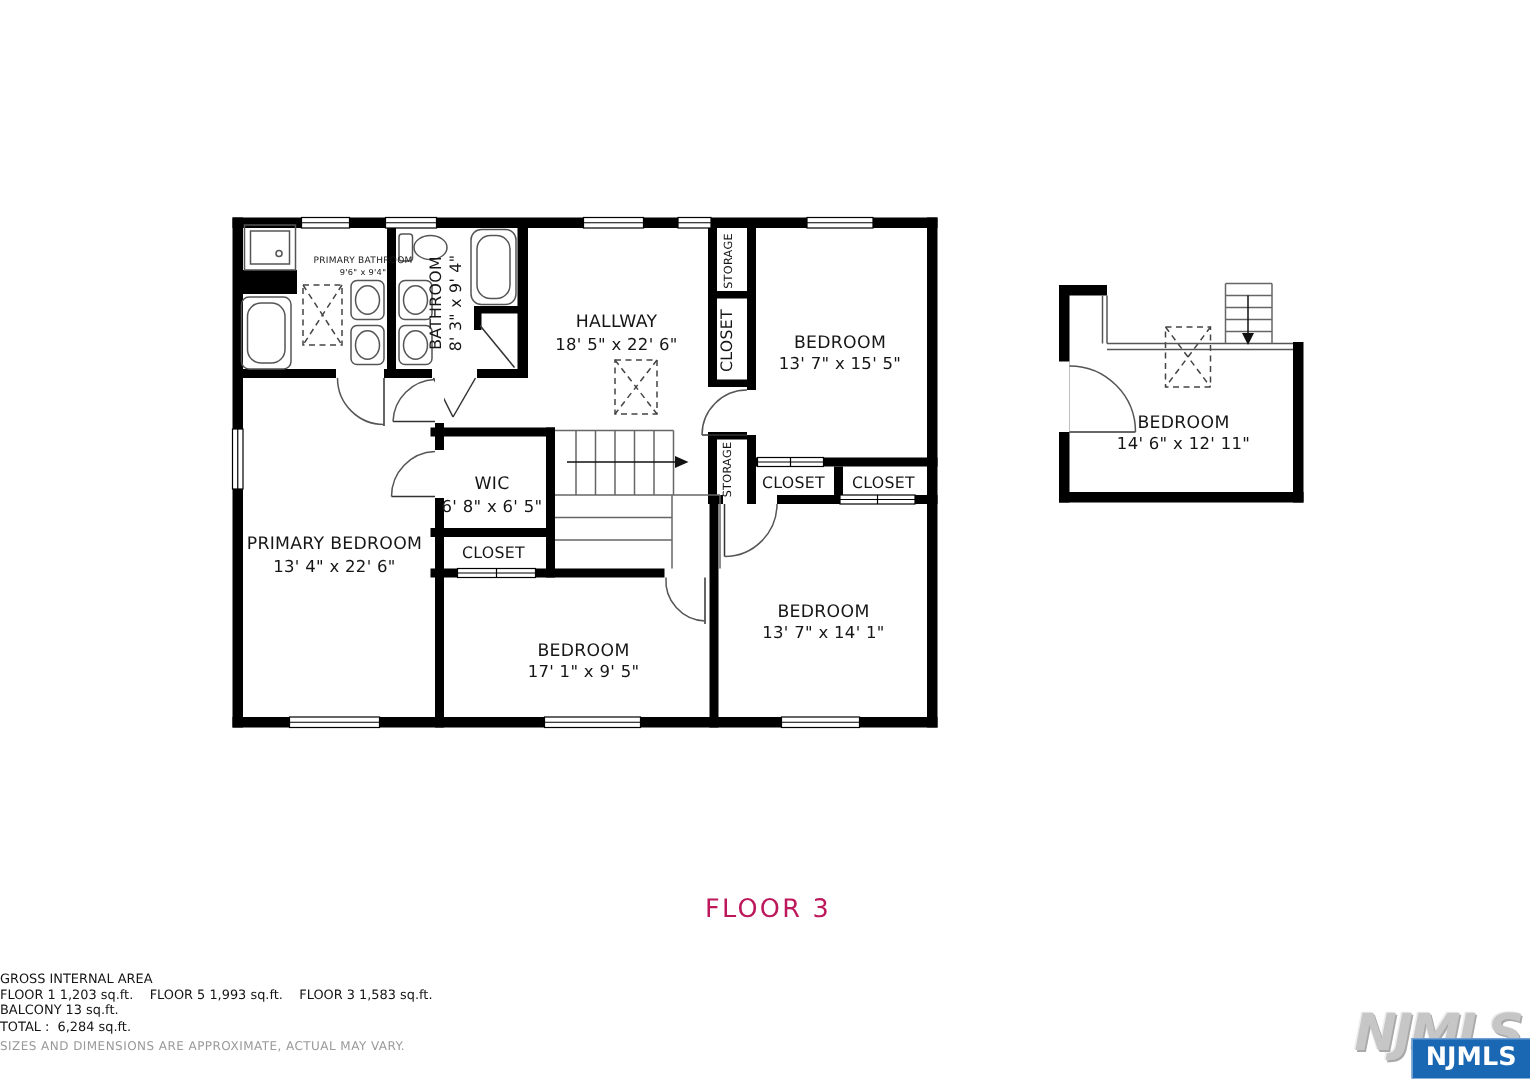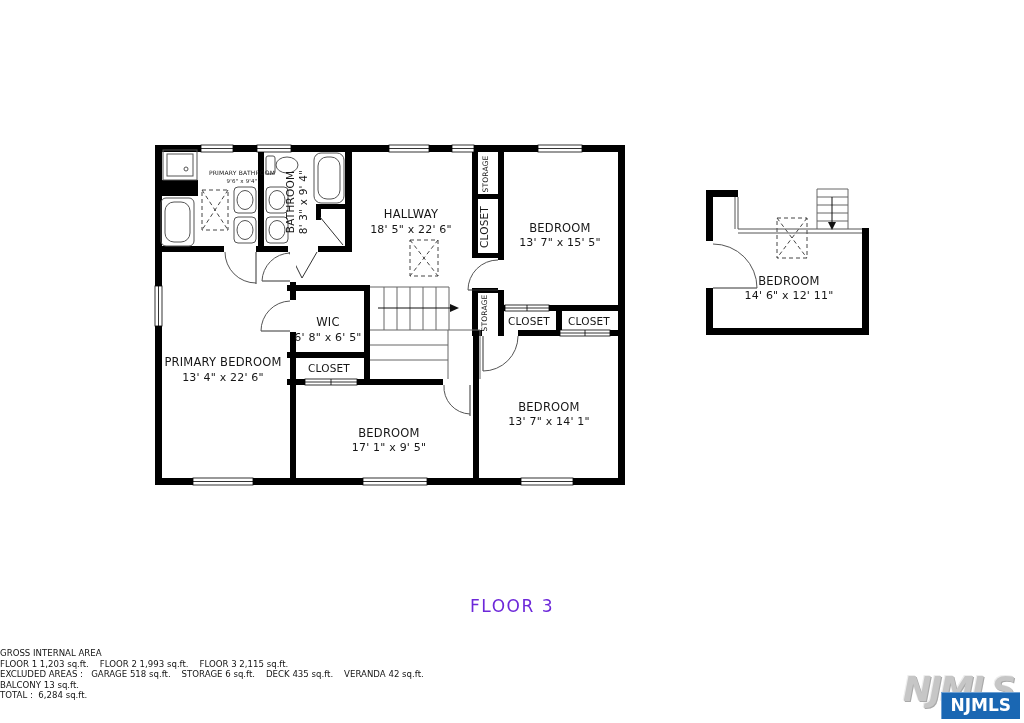--- a/index.html
+++ b/index.html
@@ -8,21 +8,21 @@
   .plan{position:absolute;left:0;top:0;}
   .plan text{font-family:"DejaVu Sans","Liberation Sans",sans-serif;fill:#161616;letter-spacing:.2px;}
   .room-name{font-size:11.5px;}
   .room-dims{font-size:11px;}
   .tiny-name{font-size:6px;}
   .tiny-dims{font-size:5.5px;}
   .vert-sm{font-size:7.5px;}
   .vert-md{font-size:10.5px;}
   .closet-lbl{font-size:10.5px;}
   .floor-title{position:absolute;top:596px;left:0;right:0;text-align:center;
-       font-size:17px;letter-spacing:1.5px;color:#6d28d9;}
+       font-size:17px;letter-spacing:1.5px;color:#be185d;}
   .footer{position:absolute;top:648px;left:0;right:0;text-align:left;
        font-size:8.6px;line-height:10.6px;color:#141414;}
   .footer-line{white-space:pre;}
   .footer .disclaimer{color:#9a9a9a;font-size:8px;margin-top:3px;letter-spacing:.3px;}
   .watermark{position:absolute;right:4px;bottom:2px;width:130px;height:52px;}
   .wm-gray{position:absolute;right:6px;top:0;font-style:italic;font-weight:bold;
        font-size:34px;color:#c6c6c6;letter-spacing:-2px;
        text-shadow:1px 1px 0 #a9a9a9,-1px -1px 0 #ededed;}
   .wm-blue{position:absolute;right:0;bottom:2px;background:#1a67b3;color:#fff;
        font-weight:bold;font-size:17px;padding:3px 9px 4px 9px;
@@ -309,22 +309,22 @@
 
     <text class="room-name" x="789" y="285">BEDROOM</text>
     <text class="room-dims" x="789" y="299">14' 6" x 12' 11"</text>
   </g>
 </svg>
 
 <div class="floor-title">FLOOR 3</div>
 
 <div class="footer">
   <div class="footer-line">GROSS INTERNAL AREA</div>
-  <div class="footer-line">FLOOR 1 1,203 sq.ft.    FLOOR 2 1,993 sq.ft.    FLOOR 3 2,115 sq.ft.</div>
-  <div class="footer-line">EXCLUDED AREAS :   GARAGE 518 sq.ft.    STORAGE 6 sq.ft.    DECK 435 sq.ft.    VERANDA 42 sq.ft.</div>
+  <div class="footer-line">FLOOR 1 1,203 sq.ft.    FLOOR 5 1,993 sq.ft.    FLOOR 3 1,583 sq.ft.</div>
   <div class="footer-line">BALCONY 13 sq.ft.</div>
   <div class="footer-line">TOTAL :  6,284 sq.ft.</div>
+  <div class="footer-line disclaimer">SIZES AND DIMENSIONS ARE APPROXIMATE, ACTUAL MAY VARY.</div>
 </div>
 
 <div class="watermark">
   <div class="wm-gray">NJMLS</div>
   <div class="wm-blue">NJMLS</div>
 </div>
 
 </body></html>

